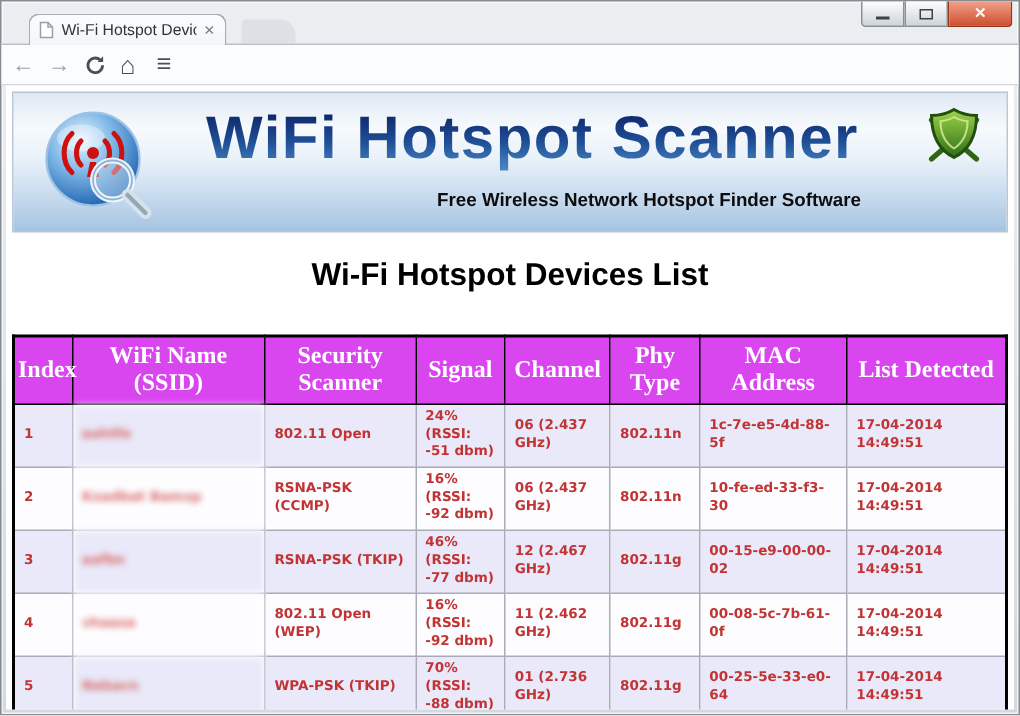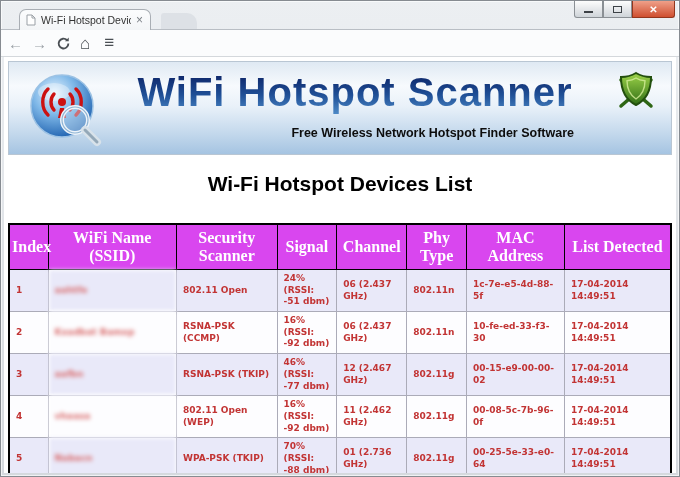--- a/index.html
+++ b/index.html
@@ -209,21 +209,21 @@
             <td>00-15-e9-00-00-02</td>
             <td>17-04-2014 14:49:51</td>
           </tr>
           <tr class="even">
             <td>4</td>
             <td class="blurred">vhaasa</td>
             <td>802.11 Open (WEP)</td>
             <td>16% (RSSI: -92 dbm)</td>
             <td>11 (2.462 GHz)</td>
             <td>802.11g</td>
-            <td>00-08-5c-7b-96-0f</td>
+            <td>00-08-5c-7b-61-0f</td>
             <td>17-04-2014 14:49:51</td>
           </tr>
           <tr class="odd">
             <td>5</td>
             <td class="blurred">Nabacn</td>
             <td>WPA-PSK (TKIP)</td>
             <td>70% (RSSI: -88 dbm)</td>
             <td>01 (2.736 GHz)</td>
             <td>802.11g</td>
             <td>00-25-5e-33-e0-64</td>

